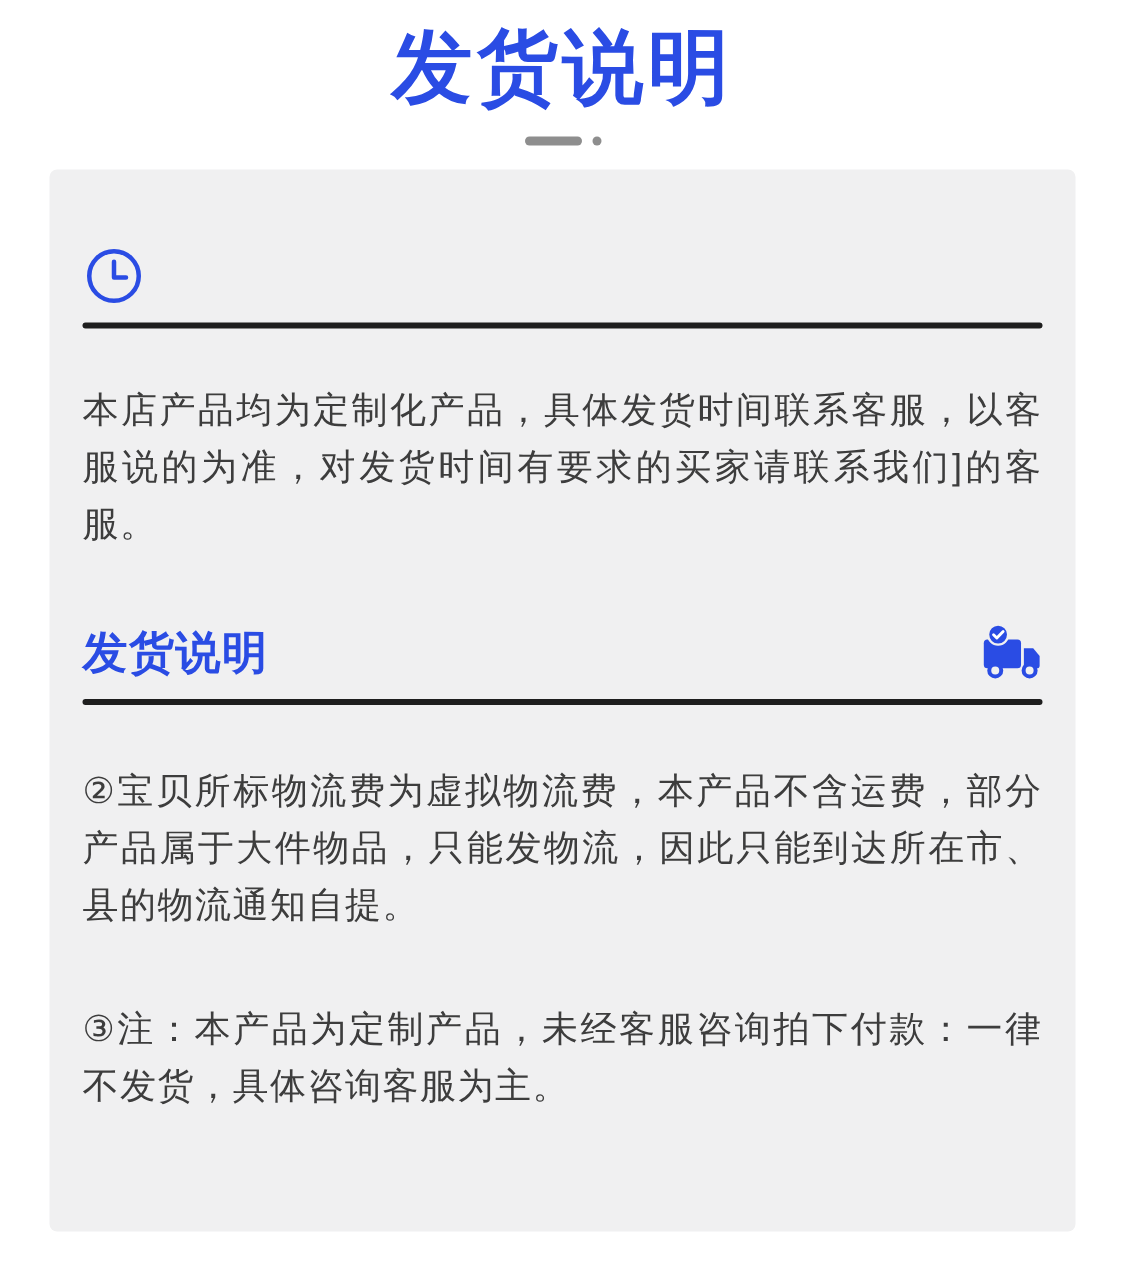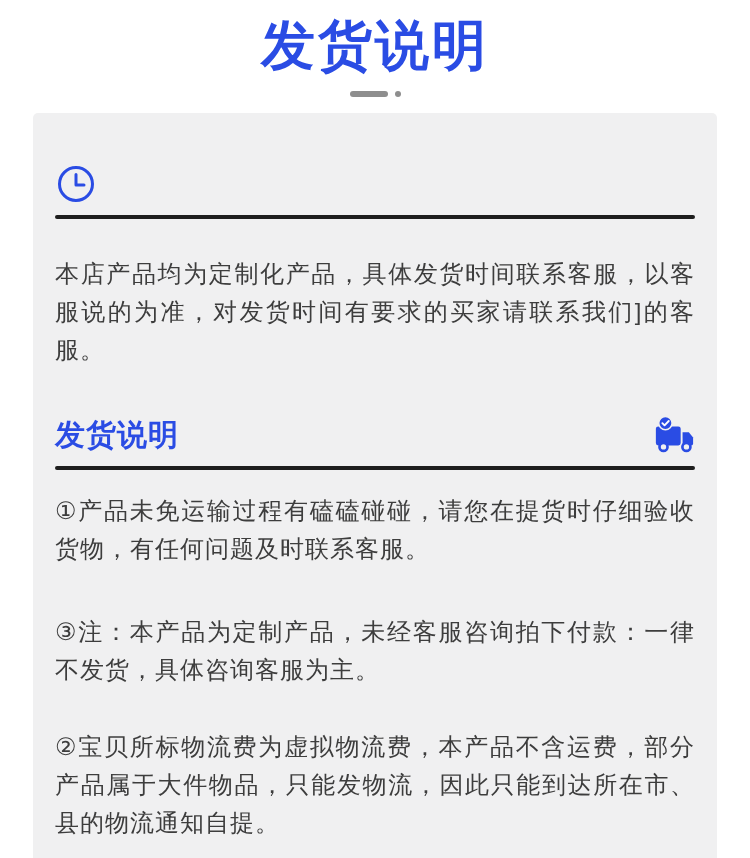--- a/index.html
+++ b/index.html
@@ -126,20 +126,19 @@
           <path d="M31 18 h6.5 l4.5,5.5 V30 a2 2 0 0 1 -2 2 H31 Z" fill="#2a4ce4"></path>
           <circle cx="11" cy="33.5" r="4.2" fill="#f0f0f1" stroke="#2a4ce4" stroke-width="2.8"></circle>
           <circle cx="35" cy="33.5" r="4.2" fill="#f0f0f1" stroke="#2a4ce4" stroke-width="2.8"></circle>
           <circle cx="13" cy="8.5" r="7" fill="#2a4ce4" stroke="#f0f0f1" stroke-width="1.6"></circle>
           <path d="M9.8 8.6 l2.3 2.3 l4.4 -4.6" stroke="#ffffff" stroke-width="2" stroke-linecap="round" stroke-linejoin="round" fill="none"></path>
         </svg>
       </span>
     </div>
     <div class="rule"></div>
 
-    <p class="para p21">①产品未免运输过程有磕磕碰碰，请您在提货时仔细验收货物，有任何问题及时联系客服。</p>
+
+    <p class="para p22">②宝贝所标物流费为虚拟物流费，本产品不含运费，部分产品属于大件物品，只能发物流，因此只能到达所在市、县的物流通知自提。</p>
 
     <p class="para p23">③注：本产品为定制产品，未经客服咨询拍下付款：一律不发货，具体咨询客服为主。</p>
-
-    <p class="para p22">②宝贝所标物流费为虚拟物流费，本产品不含运费，部分产品属于大件物品，只能发物流，因此只能到达所在市、县的物流通知自提。</p>
 
   </div>
 </div>
 
 </body></html>

